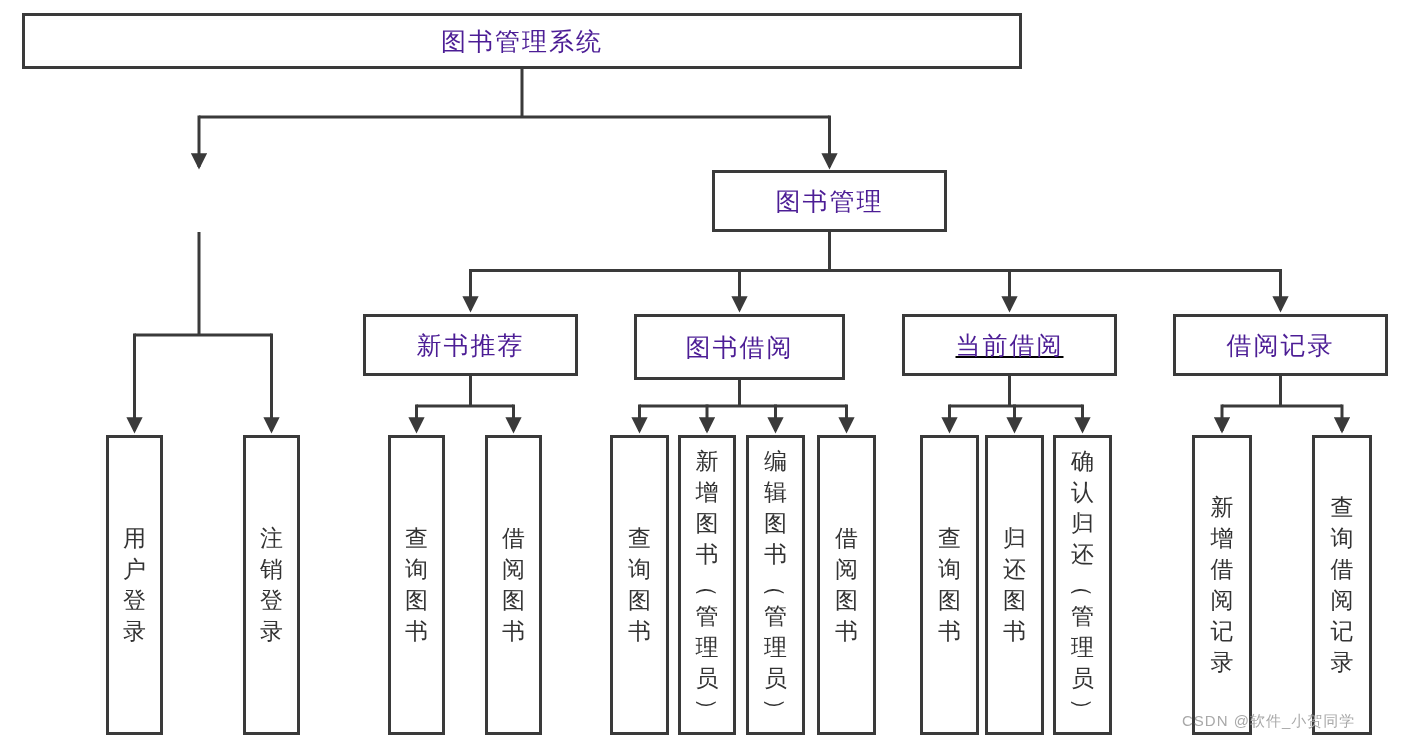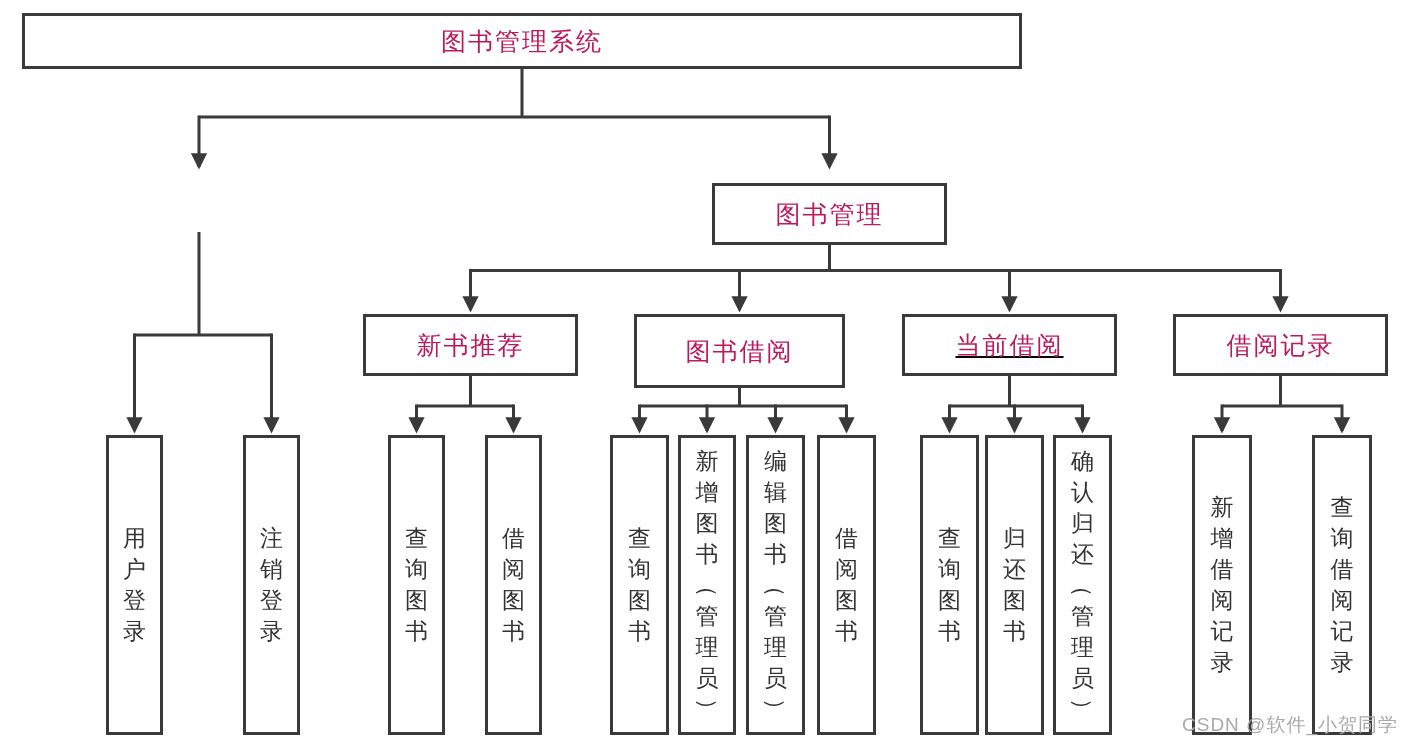--- a/index.html
+++ b/index.html
@@ -14,31 +14,31 @@
   .wires path,.wires line{stroke:#3a3a3a;stroke-width:3;fill:none;}
   .node{
     position:absolute;
     box-sizing:border-box;
     border:3px solid #3a3a3a;
     background:#ffffff;
     display:flex;align-items:center;justify-content:center;
     z-index:2;
   }
   .hlabel{
-    font-size:25px;letter-spacing:2px;color:#be185d;white-space:nowrap;
+    font-size:25px;letter-spacing:2px;color:#4c1d95;white-space:nowrap;
   }
   .vlabel{
     display:flex;flex-direction:column;align-items:center;justify-content:center;
     row-gap:8px;font-size:23px;line-height:1;color:#333333;
   }
   .vlabel .vchar{display:block;}
   .vlabel .vchar.vrot{transform:rotate(90deg);}
   .watermark{
     position:absolute;left:1182px;top:712px;z-index:3;
-    font-size:19px;letter-spacing:1px;color:#a9a9a9;white-space:nowrap;text-align:center;
+    font-size:15px;letter-spacing:1px;color:#a9a9a9;white-space:nowrap;text-align:center;
   }
 </style>
 </head>
 <body>
 
 <div class="canvas">
 
   <svg class="wires" width="1405" height="747" viewBox="0 0 1405 747" xmlns="http://www.w3.org/2000/svg">
     <defs>
       <marker id="arr" viewBox="0 0 10 10" refX="8.5" refY="5" markerWidth="7" markerHeight="5.4" orient="auto">
@@ -91,28 +91,28 @@
       <path d="M1280.5,376 V406 M1222,406 H1342"></path>
       <line x1="1222" y1="404.5" x2="1222" y2="431" marker-end="url(#arr)"></line>
       <line x1="1342" y1="404.5" x2="1342" y2="431" marker-end="url(#arr)"></line>
     </g>
   </svg>
 
   <div class="node" style="left:22px;top:13px;width:1000px;height:56px;">
     <span class="hlabel">图书管理系统</span>
   </div>
 
-  <div class="node" style="left:712px;top:170px;width:235px;height:62px;margin-top:13px;">
+  <div class="node" style="left:712px;top:170px;width:235px;height:62px;">
     <span class="hlabel">图书管理</span>
   </div>
 
   <div class="node" style="left:363px;top:314px;width:215px;height:62px;">
     <span class="hlabel">新书推荐</span>
   </div>
-  <div class="node" style="left:634px;top:314px;width:211px;height:74px;">
+  <div class="node" style="left:634px;top:314px;width:211px;height:66px;">
     <span class="hlabel">图书借阅</span>
   </div>
   <div class="node" style="left:902px;top:314px;width:215px;height:62px;text-decoration:underline;">
     <span class="hlabel">当前借阅</span>
   </div>
   <div class="node" style="left:1173px;top:314px;width:215px;height:62px;">
     <span class="hlabel">借阅记录</span>
   </div>
 
   <div class="node" style="left:106px;top:435px;width:57px;height:300px;">

